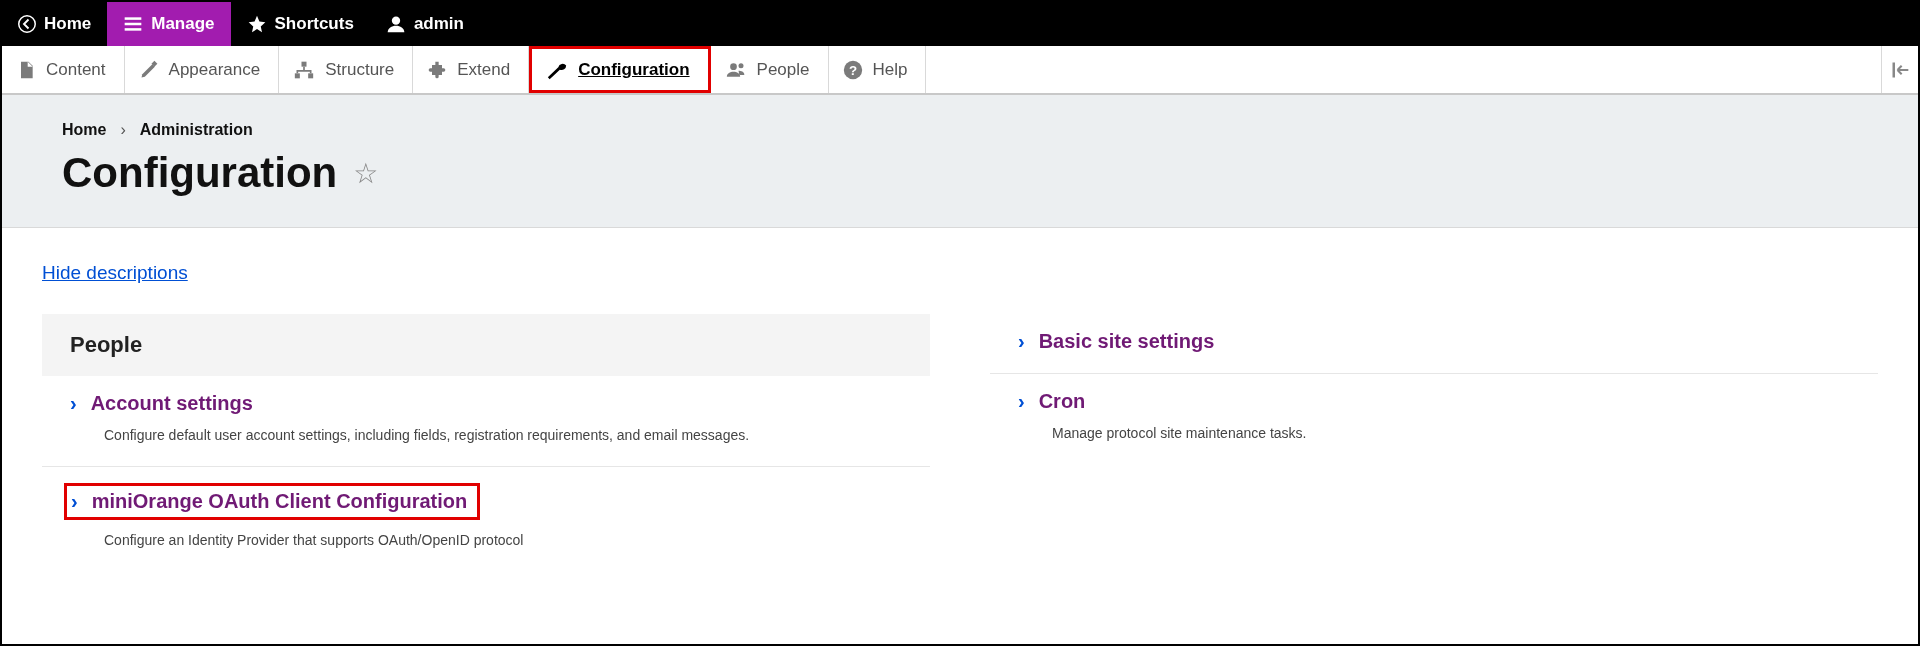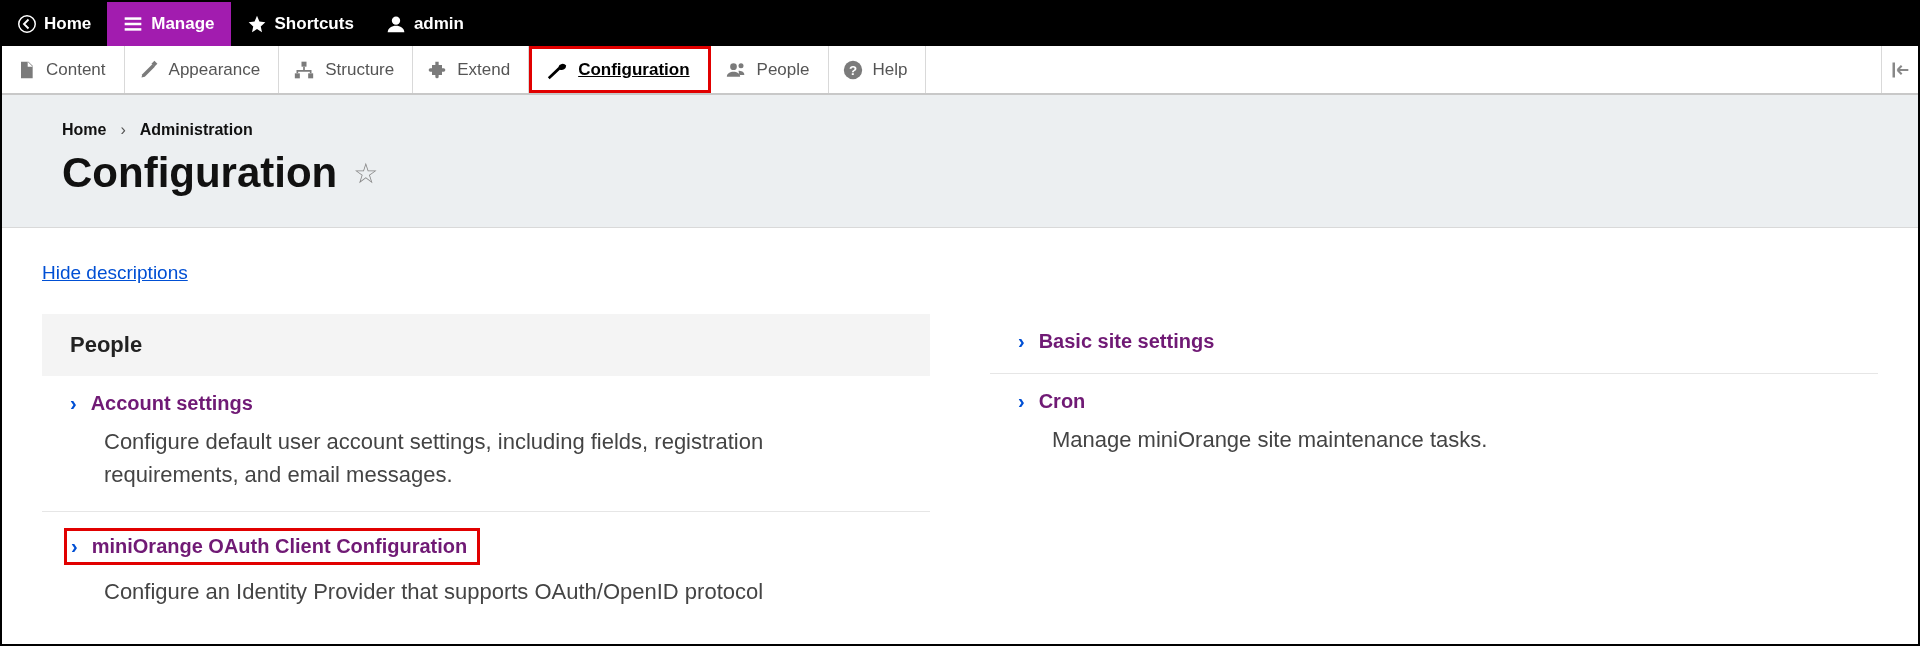--- a/index.html
+++ b/index.html
@@ -159,21 +159,21 @@
   }
   .panel-item .link {
     color: #701a75;
     font-size: 20px;
     font-weight: 700;
   }
   .panel-item .desc {
     margin-top: 10px;
     margin-left: 34px;
     color: #444;
-    font-size: 22px;
+    font-size: 14px;
     line-height: 1.5;
   }
   .panel-item.highlight .row1 {
     display: inline-flex;
     border: 3px solid #e10000;
     padding: 4px 10px 4px 4px;
     margin-left: -6px;
   }
 
 </style>
@@ -316,18 +316,18 @@
           <span class="chev">›</span>
           <span class="link">Basic site settings</span>
         </div>
       </div>
 
       <div class="panel-item" style="border-bottom:none;">
         <div class="row1">
           <span class="chev">›</span>
           <span class="link">Cron</span>
         </div>
-        <div class="desc">Manage miniOrange site maintenance tasks.</div>
+        <div class="desc">Manage protocol site maintenance tasks.</div>
       </div>
     </div>
 
   </div>
 </div>
 
 </body></html>

